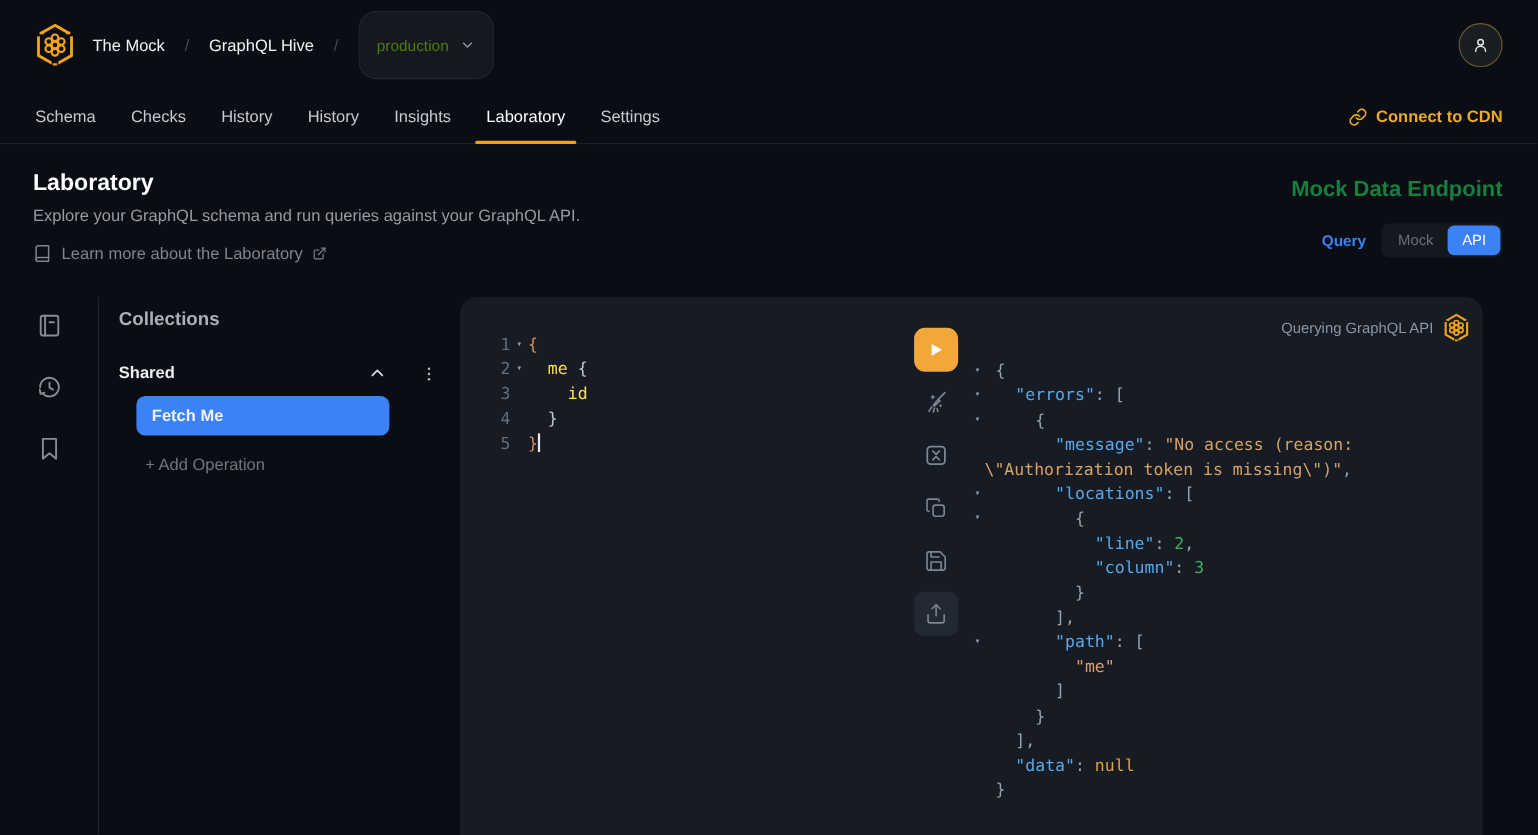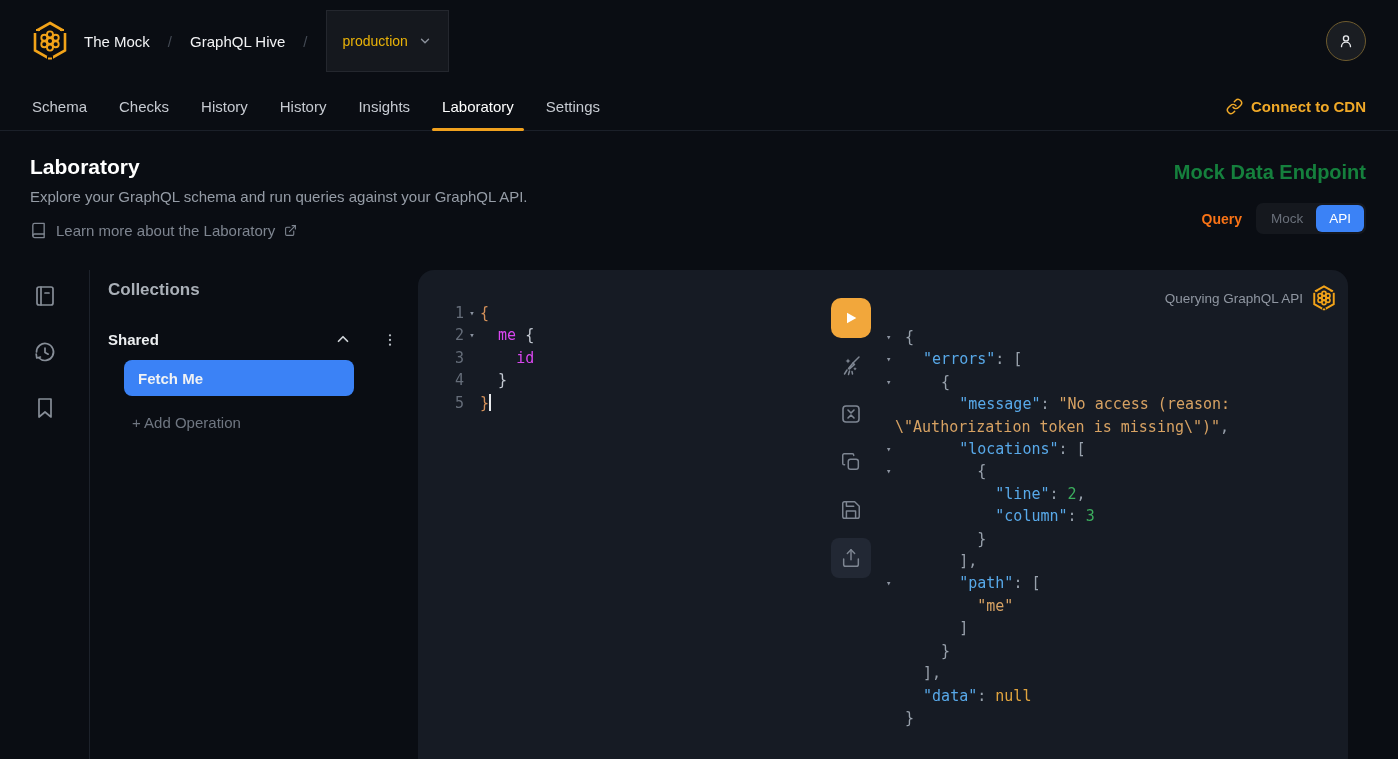--- a/index.html
+++ b/index.html
@@ -6,21 +6,21 @@
   html,body { width:1398px; height:759px; overflow:hidden; background:#0a0d13;
     font-family:"Liberation Sans", sans-serif; color:#e8eaed; }
   .root { width:1398px; height:759px; display:flex; flex-direction:column; }
 
   
   .app-header { height:82px; display:flex; align-items:center; padding:0 32px; flex:none; }
   .logo { width:36px; height:40px; margin-right:16px; flex:none; }
   .crumb { font-size:15px; font-weight:500; color:#f2f3f5; white-space:nowrap; }
   .crumb-sep { color:#434a54; margin:0 18px; font-size:15px; }
   .target-btn { display:flex; align-items:center; gap:10px; background:#15181e;
-    border:1px solid #24272e; border-radius:0; padding:22px 16px; color:#eab308;
+    border:1px solid #24272e; border-radius:16px; padding:22px 16px; color:#4d7c0f;
     font-size:14px; font-weight:500; cursor:pointer; }
   .avatar-btn { margin-left:auto; width:40px; height:40px; border-radius:50%;
     background:#1a1d22; border:1.5px solid #6e5b2e; display:flex; align-items:center;
     justify-content:center; cursor:pointer; flex:none; }
 
   
   .nav-bar { height:49px; display:flex; align-items:stretch; padding:0 16px;
     border-bottom:1px solid #1b2029; flex:none; }
   .nav-tab { display:flex; align-items:center; padding:0 16px; font-size:15px;
     color:#c6cad1; cursor:pointer; position:relative; }
@@ -33,21 +33,21 @@
   
   .page-head { height:139px; display:flex; justify-content:space-between;
     padding:24px 32px 0 30px; flex:none; }
   .page-title { font-size:21px; font-weight:700; color:#ffffff; }
   .page-sub { margin-top:9px; font-size:15px; color:#959ca6; }
   .learn-row { margin-top:17px; display:flex; align-items:center; gap:9px;
     color:#7e8590; font-size:15px; cursor:pointer; }
   .mock-box { display:flex; flex-direction:column; align-items:flex-end; padding-top:6px; }
   .mock-title { font-size:20px; font-weight:600; color:#15803d;text-align:right; }
   .mock-row { margin-top:19px; display:flex; align-items:center; gap:14px; }
-  .query-label { font-size:14px; font-weight:700; color:#f97316;padding-left:33px; }
+  .query-label { font-size:14px; font-weight:700; color:#3b82f6;padding-left:33px; }
   .seg-group { display:flex; background:#15181e; border-radius:7px; padding:2px; }
   .seg-opt { font-size:13.5px; padding:6px 13px; border-radius:6px; color:#696f79;
     cursor:pointer; }
   .seg-opt.active { background:#3b82f6; color:#ffffff; }
 
   
   .main { flex:1; display:flex; min-height:0; }
   .rail { width:90px; flex:none; border-right:1px solid #1d222b; display:flex;
     flex-direction:column; align-items:center; padding-top:14px; gap:32px; }
   .rail-btn { width:24px; height:24px; color:#878e98; cursor:pointer; }
@@ -66,21 +66,21 @@
   .editor-wrap { flex:1; padding-right:50px; min-width:0; }
   .editor-panel { height:100%; background:#161b24; border-radius:16px 16px 0 0;
     display:flex; font-family:"DejaVu Sans Mono", monospace; }
 
   
   .query-pane { width:402px; flex:none; padding-top:32px; cursor:text; }
   .q-line { display:flex; height:22.4px; line-height:22.4px; font-size:15px; }
   .q-num { width:46px; flex:none; text-align:right; color:#656d79; }
   .q-fold { width:16px; flex:none; text-align:center; color:#8b93a0; font-size:9px; cursor:pointer; }
   .q-code { white-space:pre; }
-  .tk-field { color:#d946ef; }
+  .tk-field { color:#fde047; }
   .tk-hl { color:#d4915a; }
   .tk-pn { color:#c3c9d2; }
   .tk-key { color:#58a9e9; }
   .tk-str { color:#d7a263; }
   .tk-num { color:#3cae5e; }
   .tk-null { color:#dfa33e; }
   .tk-gray { color:#98a1ac; }
   .caret { display:inline-block; width:2px; height:17px; background:#e8eaed;
     vertical-align:-3px; }
 

